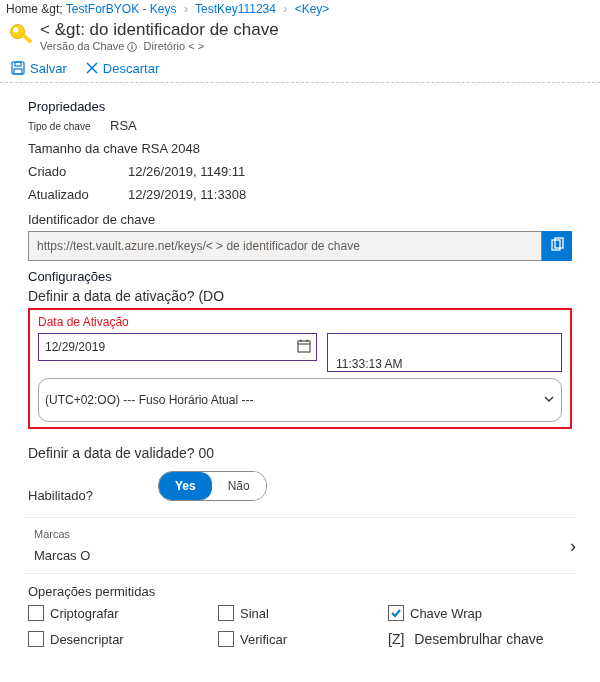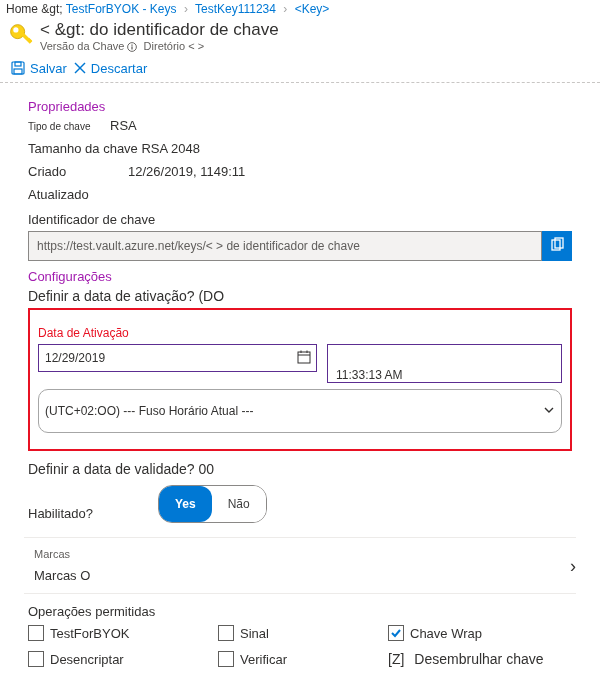--- a/index.html
+++ b/index.html
@@ -27,36 +27,36 @@
     padding: 2px 10px 4px 8px;
   }
   .key-icon { width: 28px; height: 28px; flex-shrink: 0; margin-top: 2px; margin-right: 4px;}
   .title-block { display: flex; flex-direction: column; }
   .title-main { font-size: 17px; font-weight: 400; color: #323130; line-height: 20px;}
   .title-sub { font-size: 11px; color: #605e5c; }
   .title-sub .info-icon-wrap { display: inline-flex; align-items: center; vertical-align: middle;}
   .toolbar {
     display: flex;
     align-items: center;
-    gap: 6px;
+    gap: 18px;
     padding: 4px 10px 6px 10px;
     color: #0078d4;
     font-size: 13px;
   }
   .toolbar .tbtn { display: inline-flex; align-items: center; gap: 4px; cursor: pointer; }
   .toolbar svg { display: block; }
   .dashed-divider {
     border: none;
     border-top: 1px dashed #c8c6c4;
     margin: 0;
   }
   .content {
     padding: 16px 28px 6px 28px;
   }
-  .section-title { font-size: 13px; font-weight: 400; color: #a21caf; margin-bottom: 4px; }
+  .section-title { font-size: 13px; font-weight: 400; color: #0f172a; margin-bottom: 4px; }
   .prop-row { display: flex; align-items: baseline; margin-bottom: 8px; }
   .prop-label-small { font-size: 10px; color: #323130; width: 82px; }
   .prop-label { font-size: 13px; color: #323130; width: 100px; }
   .prop-val { font-size: 13px; }
   .field-label { font-size: 13px; color: #323130; margin-top: 10px; margin-bottom: 4px;}
   .key-id-box {
     display: flex; align-items: stretch;
     margin-bottom: 8px;
   }
   .key-id-input {
@@ -69,23 +69,23 @@
     height: 30px;
   }
   .copy-btn {
     width: 30px; height: 30px;
     background: #0078d4;
     display: flex; align-items: center; justify-content: center;
     cursor: pointer;
   }
   .highlight-box {
     border: 2px solid #e81123;
-    padding: 16px 8px;
+    padding: 5px 8px;
     margin-top: 4px;
-    margin-bottom: 10px;
+    margin-bottom: 16px;
   }
   .highlight-label { color: #e81123; font-size: 12px; margin-bottom: 4px;}
   .date-time-row { display: flex; gap: 10px; }
   .date-input-wrap {
     flex: 1;
     display: flex; align-items: center;
     border: 1px solid #5c2d91;
     height: 28px;
     padding: 0 4px 0 6px;
     font-size: 12px;
@@ -110,21 +110,21 @@
     font-size: 12px;
     border-radius: 10px;
   }
   .toggle-row { display: flex; align-items: center; margin-top: 8px; }
   .toggle-label { width: 130px; margin-top: 19px; }
   .toggle {
     display: inline-flex;
     border: 1px solid #8a8886;
     border-radius: 14px;
     overflow: hidden;
-    height: 38px;
+    height: 30px;
     font-size: 12px;
   }
   .toggle .opt {
     padding: 2px 16px;
     display: flex; align-items: center;
     cursor: pointer;
     color: #404040;
     background: #fff;
   }
   .toggle .opt.active {
@@ -243,20 +243,21 @@
   </div>
   <div class="prop-row">
     <div class="prop-val">Tamanho da chave RSA 2048</div>
   </div>
   <div class="prop-row">
     <div class="prop-label">Criado</div>
     <div class="prop-val">12/26/2019, 1149:11</div>
   </div>
   <div class="prop-row">
     <div class="prop-label">Atualizado</div>
+    <div class="prop-val">12/29/2019, 11:3308</div>
   </div>
 
   <div class="field-label">Identificador de chave</div>
   <div class="key-id-box">
     <input class="key-id-input" readonly="" value="https://test.vault.azure.net/keys/&lt; &gt; de identificador de chave" style="">
     <div class="copy-btn">
       <span>
         <svg width="16" height="16" viewBox="0 0 16 16">
             <rect x="3" y="3" width="8" height="10" fill="none" stroke="#fff" stroke-width="1.3"></rect>
             <rect x="6" y="1" width="8" height="10" fill="none" stroke="#fff" stroke-width="1.3"></rect>
@@ -314,21 +315,21 @@
   <div class="tags-block">
     <div class="tags-title">Marcas</div>
     <div>Marcas O</div>
     <span class="tags-arrow">›</span>
   </div>
 
   <div class="ops-title">Operações permitidas</div>
   <div class="ops-grid">
     <label class="chk-wrap">
       <span class="chk"></span>
-      <span>TestForBYOK</span>
+      <span>Criptografar</span>
     </label>
     <label class="chk-wrap">
       <span class="chk"></span>
       <span>Sinal</span>
     </label>
     <label class="chk-wrap">
       <span class="chk checked">
           <svg width="12" height="12" viewBox="0 0 12 12">
             <polyline points="2,6 5,9 10,3" fill="none" stroke="#0078d4" stroke-width="2"></polyline>
           </svg>

